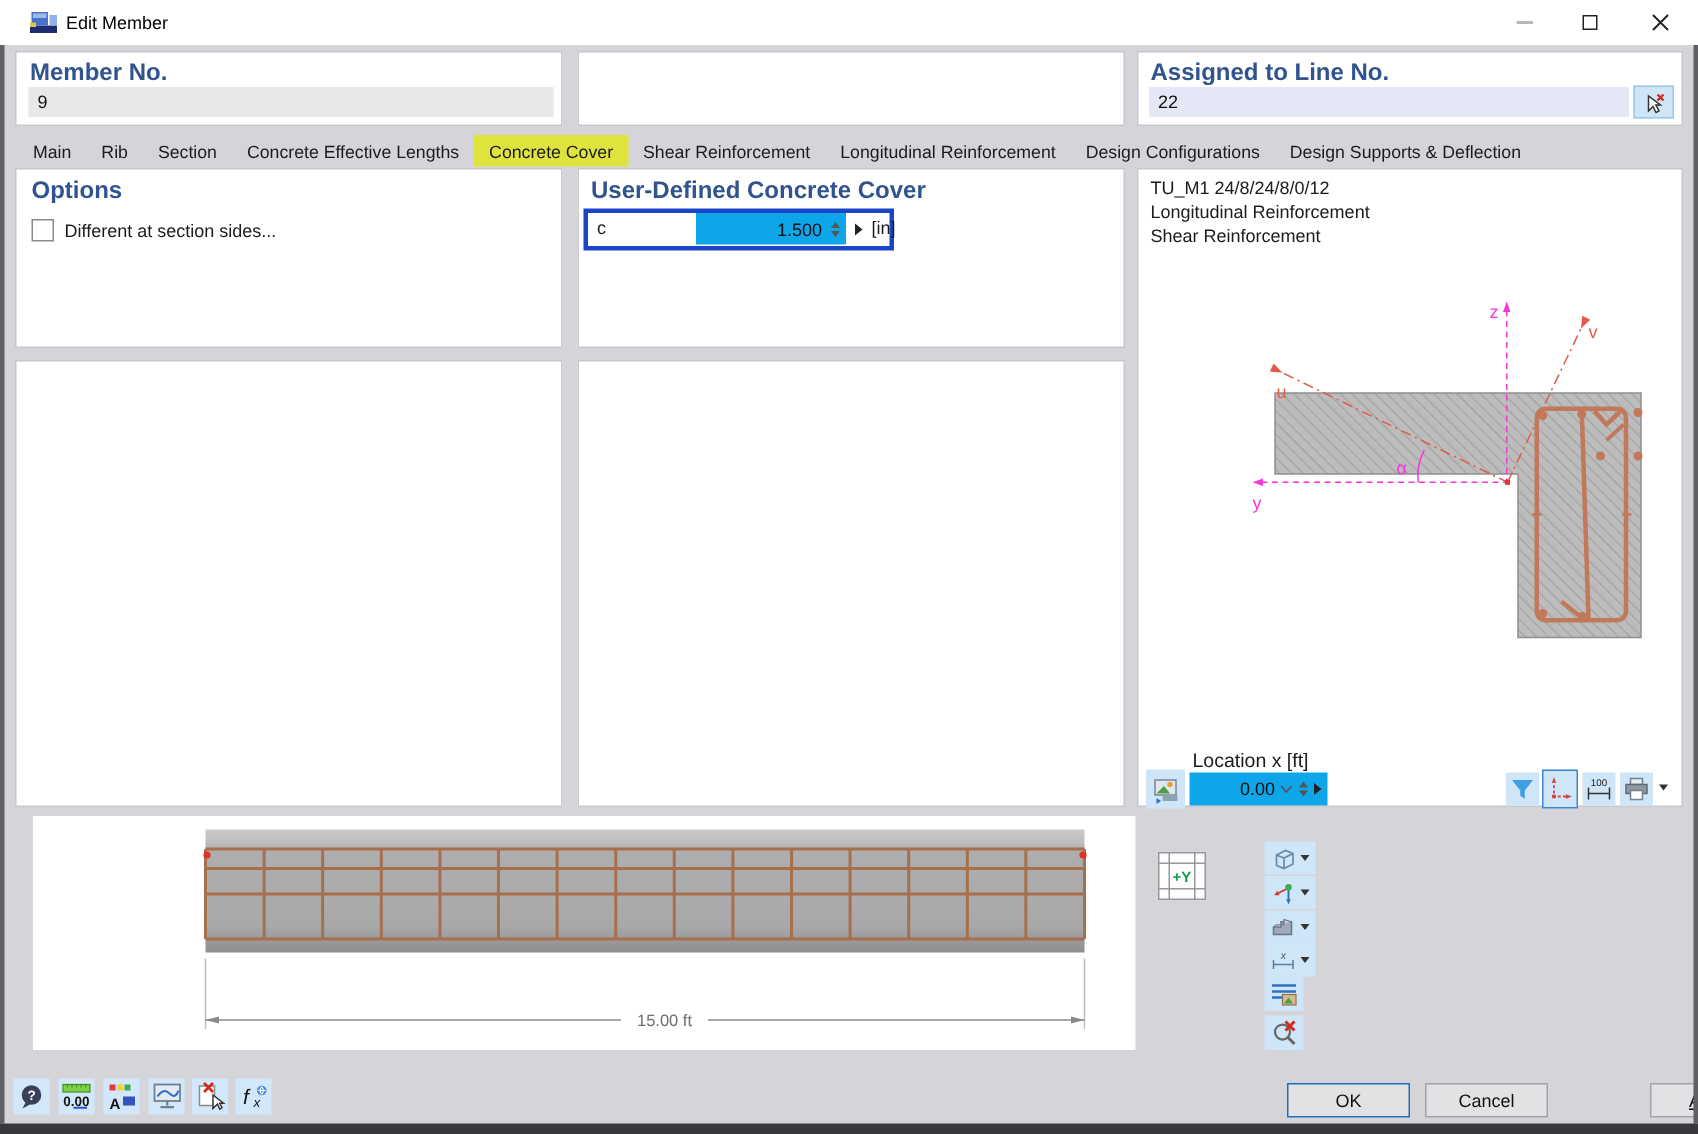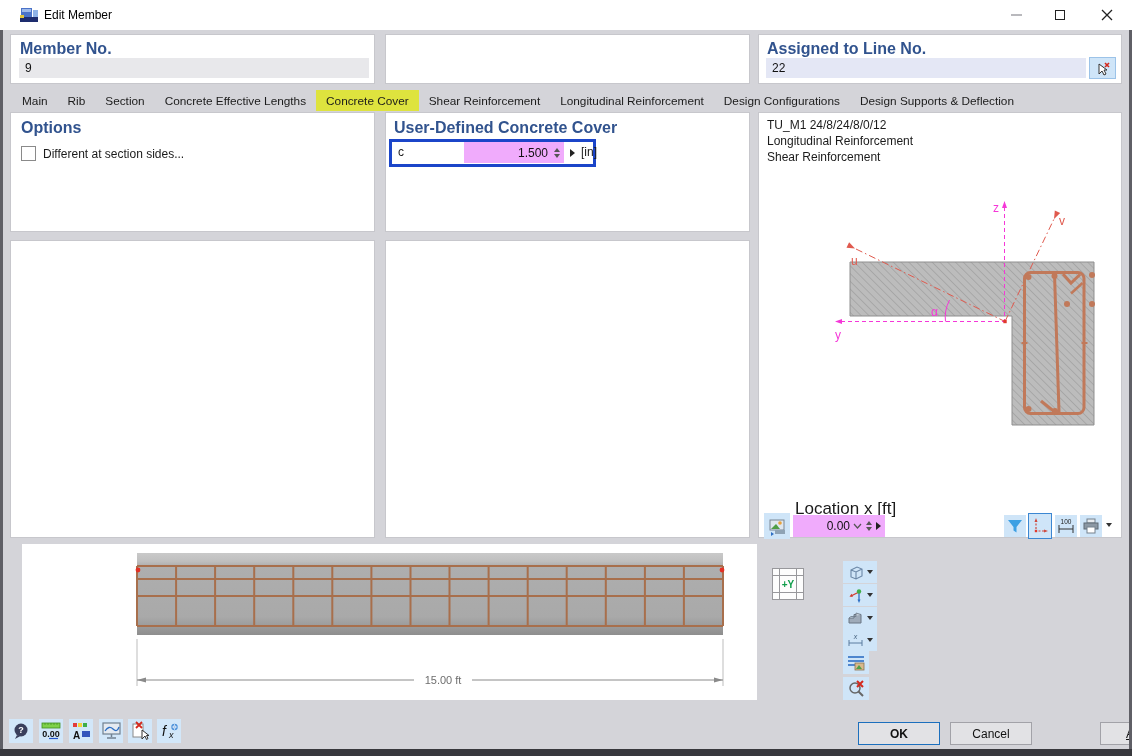--- a/index.html
+++ b/index.html
@@ -14,21 +14,21 @@
   .b-right { position:absolute; right:0; top:30px; width:3px; height:719px; background:#5f5f66; }
   .b-bottom { position:absolute; left:0; top:749px; width:1132px; height:7px; background:#38383d; }
   .panel { position:absolute; background:#ffffff; border:1px solid #c7c7cc; }
   .hd { position:absolute; font-size:16px; font-weight:bold; color:#31538e; }
   .ro-input { position:absolute; font-size:12px; color:#111; display:flex; align-items:center; padding-left:6px; }
   .tabs { position:absolute; left:12px; top:90px; height:21px; display:flex; align-items:stretch;text-align:center; }
   .tab { font-size:11.8px; color:#1b1b1b; padding:0 10px; display:flex; align-items:center; white-space:nowrap; }
   .tab.sel { background:#dee33e; }
   .checkbox { position:absolute; width:15px; height:15px; background:#fff; border:1px solid #8a8a8a; }
   .cover-row { position:absolute; left:3px; top:26px; width:207px; height:28px; border:3px solid #1b45c9; background:#fff; }
-  .field { background:#f0abfc; position:absolute; display:flex; align-items:center; font-size:12px; color:#111; }
+  .field { background:#0ea5e9; position:absolute; display:flex; align-items:center; font-size:12px; color:#111; }
   .tri-up { width:0; height:0; border-left:3px solid transparent; border-right:3px solid transparent; border-bottom:4px solid #555; }
   .tri-down { width:0; height:0; border-left:3px solid transparent; border-right:3px solid transparent; border-top:4px solid #555; }
   .tri-right { width:0; height:0; border-top:4px solid transparent; border-bottom:4px solid transparent; border-left:5px solid #222; }
   .caret { width:0; height:0; border-left:3.5px solid transparent; border-right:3.5px solid transparent; border-top:4px solid #333; }
   .iconbtn { position:absolute; background:#cfe5f8; display:flex; align-items:center; justify-content:center; }
   .toolbtn { position:absolute; width:24px; height:24px; top:719px; background:#d2e7f9; display:flex; align-items:center; justify-content:center; }
   .abtn { position:absolute; top:722px; width:82px; height:23px; background:#e2e2e5; border:1px solid #a2a2a8; font-size:12px; color:#111; display:flex; align-items:center; justify-content:center; }
   .abtn.focus { border:1px solid #1c6fbd; }
   .lbl { position:absolute; font-size:12px; color:#1b1b1b; white-space:nowrap; }
   svg text { font-family:"Liberation Sans", sans-serif; }
@@ -174,21 +174,21 @@
 
     <div class="iconbtn" style="left:5px; top:400px; width:26px; height:26px;">
       <svg width="20" height="20" viewBox="0 0 20 20">
         <rect x="3" y="4" width="14" height="10" fill="#dfe7ef" stroke="#7b8794" stroke-width="1"></rect>
         <polygon points="4,13 9,8 13,13" fill="#4f9e46"></polygon>
         <circle cx="13" cy="7" r="1.8" fill="#e8a23a"></circle>
         <rect x="8" y="14" width="10" height="4" fill="#8fa3b5"></rect>
         <path d="M4 16 l3 2 l-3 2 z" fill="#2d6fc4"></path>
       </svg>
     </div>
-    <span class="lbl" style="left:36px; top:386px; font-size:17px;">Location x [ft]</span>
+    <span class="lbl" style="left:36px; top:386px; font-size:13px;">Location x [ft]</span>
     <div class="field" style="left:34px; top:402px; width:92px; height:22px;">
       <span style="flex:1; text-align:right; padding-right:3px;">0.00</span>
       <svg width="9" height="6" viewBox="0 0 9 6" style="margin-right:4px;">
           <polyline points="1,1 4.5,5 8,1" fill="none" stroke="#555" stroke-width="1.2"></polyline>
         </svg>
       <div style="display:flex; flex-direction:column; gap:2px; padding-right:4px;">
         <div class="tri-up"></div>
         <div class="tri-down"></div>
       </div>
       <div class="tri-right" style="margin-right:4px;"></div>
@@ -352,20 +352,20 @@
   </div>
   <div class="toolbtn" style="left:157px;">
     <svg width="21" height="20" viewBox="0 0 21 20">
       <text x="3" y="15" font-size="14" font-style="italic" fill="#111" font-family="'Liberation Serif', serif">f</text>
       <text x="10" y="17" font-size="9" font-style="italic" fill="#111">x</text>
       <circle cx="15.5" cy="6" r="3.2" fill="#4a90d9"></circle>
       <path d="M13 6 H18 M15.5 3.5 Q17.5 6 15.5 8.5 M15.5 3.5 Q13.5 6 15.5 8.5" stroke="#fff" stroke-width="0.7" fill="none"></path>
     </svg>
   </div>
 
-  <div class="abtn focus" style="left:858px;font-weight:bold;">OK</div>
+  <div class="abtn focus" style="left:858px;">OK</div>
   <div class="abtn" style="left:950px;">Cancel</div>
   <div class="abtn" style="left:1100px;text-decoration:underline;">Apply</div>
 
   <div class="b-left"></div>
   <div class="b-right"></div>
   <div class="b-bottom"></div>
 </div>
 
 </body></html>

